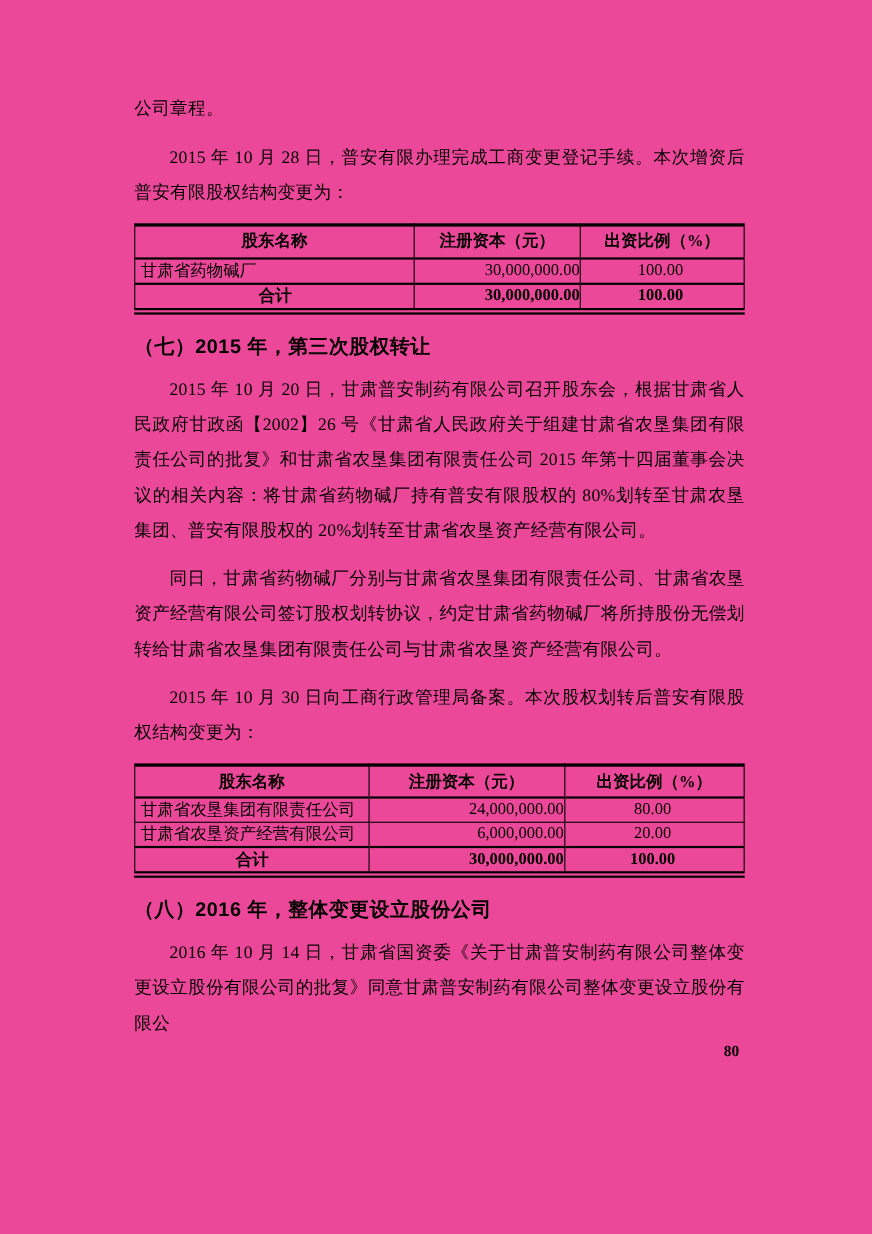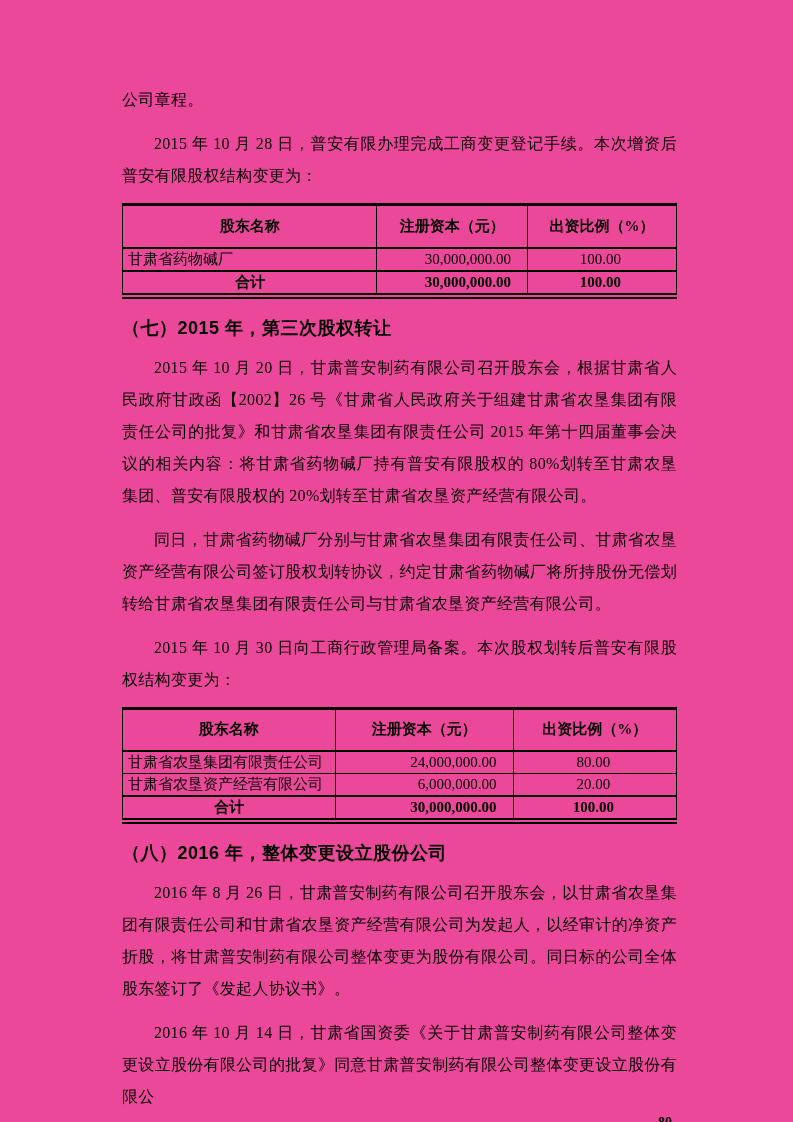--- a/index.html
+++ b/index.html
@@ -42,30 +42,30 @@
     width: 100%;
     border-collapse: collapse;
     border-top: 3px solid #000;
     font-size: 15px;
   }
   table.fin-table th {
     border: 1px solid #000;
     border-bottom: 2px solid #000;
     font-weight: bold;
     text-align: center;
-    height: 43px;
+    height: 30px;
     padding: 2px 4px;
   }
   table.fin-table td {
     border: 1px solid #000;
     height: 15px;
     padding: 1px 4px;
   }
   table.fin-table td.name { text-align: left; padding-left: 5px; }
-  table.fin-table td.num  { text-align: right; padding-right: 16px; }
+  table.fin-table td.num  { text-align: right; padding-right: 0; }
   table.fin-table td.pct  { text-align: center; padding-right: 7px; }
   table.fin-table tr.total td { border-top: 2px solid #000; border-bottom: none; font-weight: bold; }
   table.fin-table tr.total td.name { text-align: center; }
 
   
   .t1 col.c1 { width: 45.9%; } .t1 col.c2 { width: 27.2%; } .t1 col.c3 { width: 26.9%; }
   .t2 col.c1 { width: 38.4%; } .t2 col.c2 { width: 32.1%; } .t2 col.c3 { width: 29.5%; }
 
   .page-number {
     text-align: right;
@@ -150,19 +150,18 @@
           <td class="name">合计</td>
           <td class="num">30,000,000.00</td>
           <td class="pct">100.00</td>
         </tr>
       </tbody>
     </table>
   </div>
 
   <h2 class="section-heading">（八）2016 年，整体变更设立股份公司</h2>
 
-  <p class="para">2016 年 8 月 26 日，甘肃普安制药有限公司召开股东会，以甘肃省农垦集团有限责任公司和甘肃省农垦资产经营有限公司为发起人，以经审计的净资产折股，将甘肃普安制药有限公司整体变更为股份有限公司。同日标的公司全体股东签订了《发起人协议书》。</p>
 
   <p class="para">2016 年 10 月 14 日，甘肃省国资委《关于甘肃普安制药有限公司整体变更设立股份有限公司的批复》同意甘肃普安制药有限公司整体变更设立股份有限公</p>
 
   <div class="page-number">80</div>
 
 </div>
 
 </body></html>

